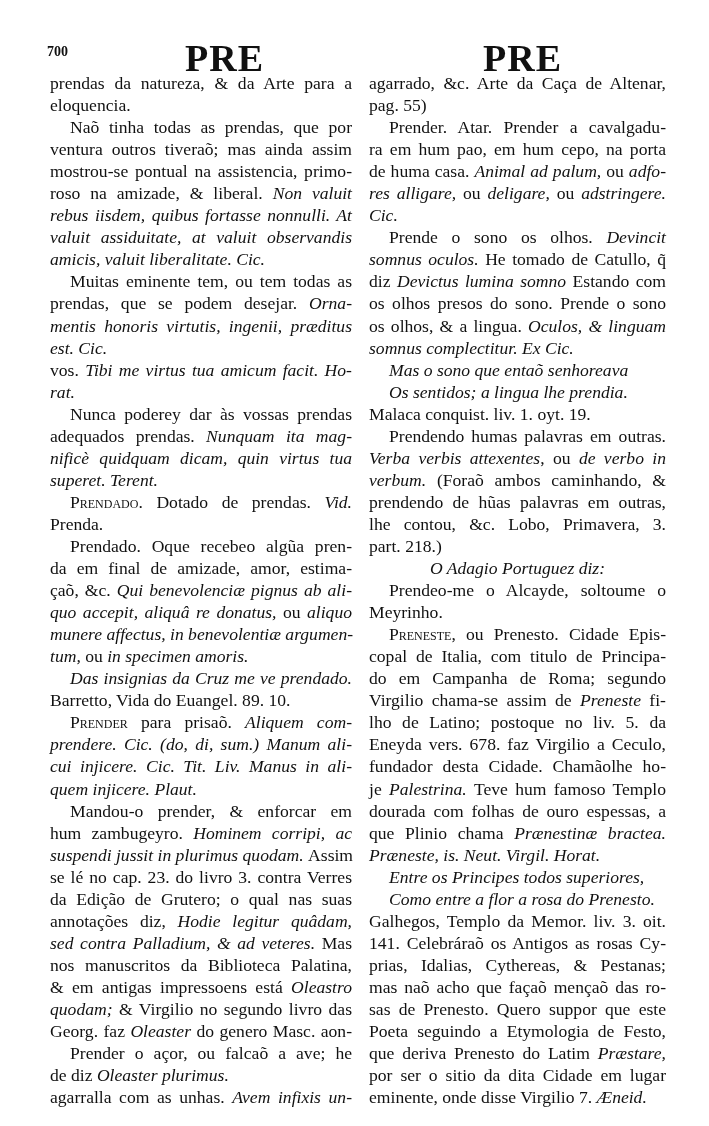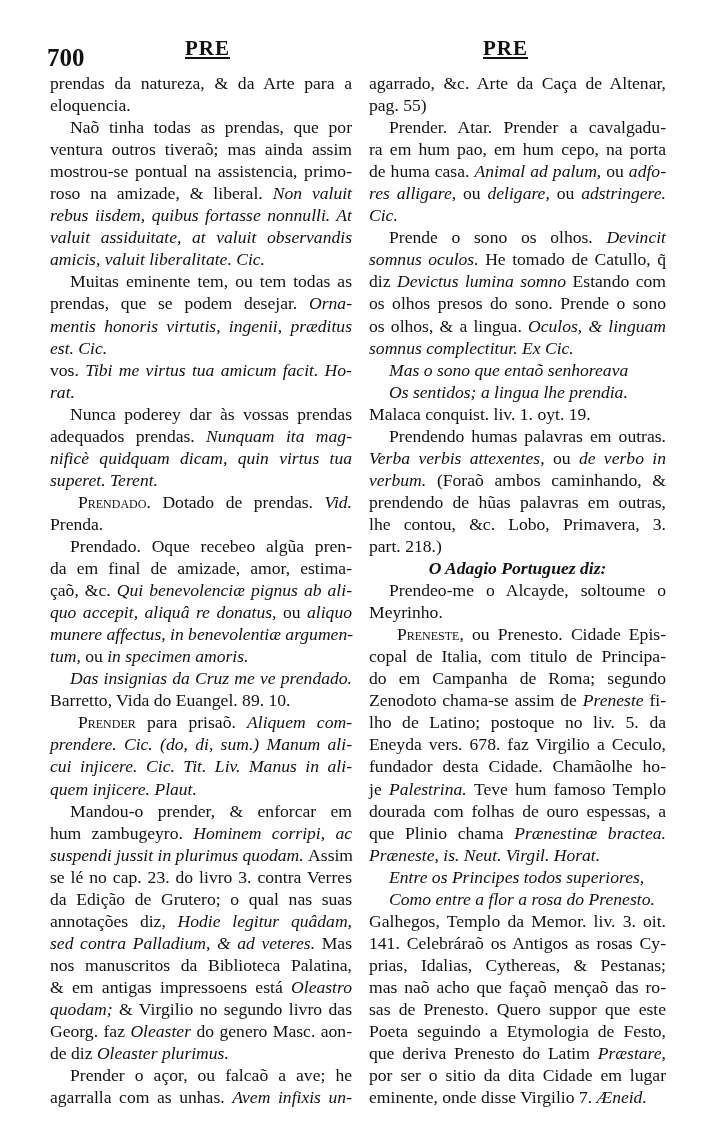--- a/index.html
+++ b/index.html
@@ -1,31 +1,31 @@
 <!DOCTYPE html>
 <html><head>
 <meta charset="utf-8">
 <style>
   html, body { margin: 0; padding: 0; background: #ffffff; }
   body { width: 709px; height: 1126px; position: relative; overflow: hidden;
          font-family: "Liberation Serif", "DejaVu Serif", serif; color: #111111; }
-  .page-number { position: absolute; left: 47px; top: 44px; font-size: 25px; font-weight: bold; }
-  .running-head { position: absolute; top: 36px; font-size: 21px; font-weight: bold; letter-spacing: 1px; text-decoration: underline; }
+  .page-number { position: absolute; left: 47px; top: 44px; font-size: 14px; font-weight: bold; }
+  .running-head { position: absolute; top: 36px; font-size: 38px; font-weight: bold; letter-spacing: 1px; }
   .running-head.left { left: 185px; }
   .running-head.right { left: 483px; }
   .column { position: absolute; top: 72px; font-size: 17.6px; line-height: 22.05px; }
   .column.left { left: 50px; width: 302px; }
   .column.right { left: 369px; width: 297px; }
   .line { white-space: nowrap; overflow: visible; text-align: justify; text-align-last: justify; display: block; height: 22.05px; }
   .line.last { text-align-last: left; }
   .line.indent { padding-left: 20px; }
-  .line.center { text-align: left; text-align-last: center; font-weight: bold; }
+  .line.center { text-align: left; text-align-last: center; }
   .line.verse { padding-left: 20px; text-align-last: left; font-style: italic; }
   .it { font-style: italic; }
-  .sc { font-variant: small-caps; margin-left: 8px; }
+  .sc { font-variant: small-caps; }
 </style>
 </head>
 <body>
 
 <div class="page-number">700</div>
 <div class="running-head left">PRE</div>
 <div class="running-head right">PRE</div>
 
 <div class="column left" id="col-left">
     <div class="line">prendas da natureza, &amp; da Arte para a</div>
@@ -65,22 +65,22 @@
     <div class="line"><span>hum zambugeyro. </span><span class="it">Hominem corripi, ac</span></div>
     <div class="line"><span class="it">suspendi jussit in plurimus quodam. </span><span>Assim</span></div>
     <div class="line">se lé no cap. 23. do livro 3. contra Verres</div>
     <div class="line">da Edição de Grutero; o qual nas suas</div>
     <div class="line"><span>annotações diz, </span><span class="it">Hodie legitur quâdam,</span></div>
     <div class="line"><span class="it">sed contra Palladium, &amp; ad veteres. </span><span>Mas</span></div>
     <div class="line">nos manuscritos da Biblioteca Palatina,</div>
     <div class="line"><span>&amp; em antigas impressoens está </span><span class="it">Oleastro</span></div>
     <div class="line"><span class="it">quodam; </span><span>&amp; Virgilio no segundo livro das</span></div>
     <div class="line"><span>Georg. faz </span><span class="it">Oleaster</span><span> do genero Masc. aon-</span></div>
+    <div class="line indent">Prender o açor, ou falcaõ a ave; he</div>
     <div class="line last"><span>de diz </span><span class="it">Oleaster plurimus.</span></div>
-    <div class="line indent">Prender o açor, ou falcaõ a ave; he</div>
     <div class="line"><span>agarralla com as unhas. </span><span class="it">Avem infixis un-</span></div>
   </div>
 <div class="column right" id="col-right">
     <div class="line">agarrado, &amp;c. Arte da Caça de Altenar,</div>
     <div class="line last">pag. 55)</div>
     <div class="line indent">Prender. Atar. Prender a cavalgadu-</div>
     <div class="line">ra em hum pao, em hum cepo, na porta</div>
     <div class="line"><span>de huma casa. </span><span class="it">Animal ad palum, </span><span>ou </span><span class="it">adfo-</span></div>
     <div class="line"><span class="it">res alligare, </span><span>ou </span><span class="it">deligare, </span><span>ou </span><span class="it">adstringere.</span></div>
     <div class="line it last">Cic.</div>
@@ -98,21 +98,21 @@
     <div class="line"><span class="it">verbum. </span><span>(Foraõ ambos caminhando, &amp;</span></div>
     <div class="line">prendendo de hũas palavras em outras,</div>
     <div class="line">lhe contou, &amp;c. Lobo, Primavera, 3.</div>
     <div class="line last">part. 218.)</div>
     <div class="line it center">O Adagio Portuguez diz:</div>
     <div class="line indent">Prendeo-me o Alcayde, soltoume o</div>
     <div class="line last">Meyrinho.</div>
     <div class="line indent"><span class="sc">Preneste</span><span>, ou Prenesto. Cidade Epis-</span></div>
     <div class="line">copal de Italia, com titulo de Principa-</div>
     <div class="line">do em Campanha de Roma; segundo</div>
-    <div class="line"><span>Zenodoto chama-se assim de </span><span class="it">Preneste</span><span> fi-</span></div>
+    <div class="line"><span>Virgilio chama-se assim de </span><span class="it">Preneste</span><span> fi-</span></div>
     <div class="line">lho de Latino; postoque no liv. 5. da</div>
     <div class="line">Eneyda vers. 678. faz Virgilio a Ceculo,</div>
     <div class="line">fundador desta Cidade. Chamãolhe ho-</div>
     <div class="line"><span>je </span><span class="it">Palestrina. </span><span>Teve hum famoso Templo</span></div>
     <div class="line">dourada com folhas de ouro espessas, a</div>
     <div class="line"><span>que Plinio chama </span><span class="it">Prænestinæ bractea.</span></div>
     <div class="line it last">Præneste, is. Neut. Virgil. Horat.</div>
     <div class="line verse">Entre os Principes todos superiores,</div>
     <div class="line verse">Como entre a flor a rosa do Prenesto.</div>
     <div class="line">Galhegos, Templo da Memor. liv. 3. oit.</div>

